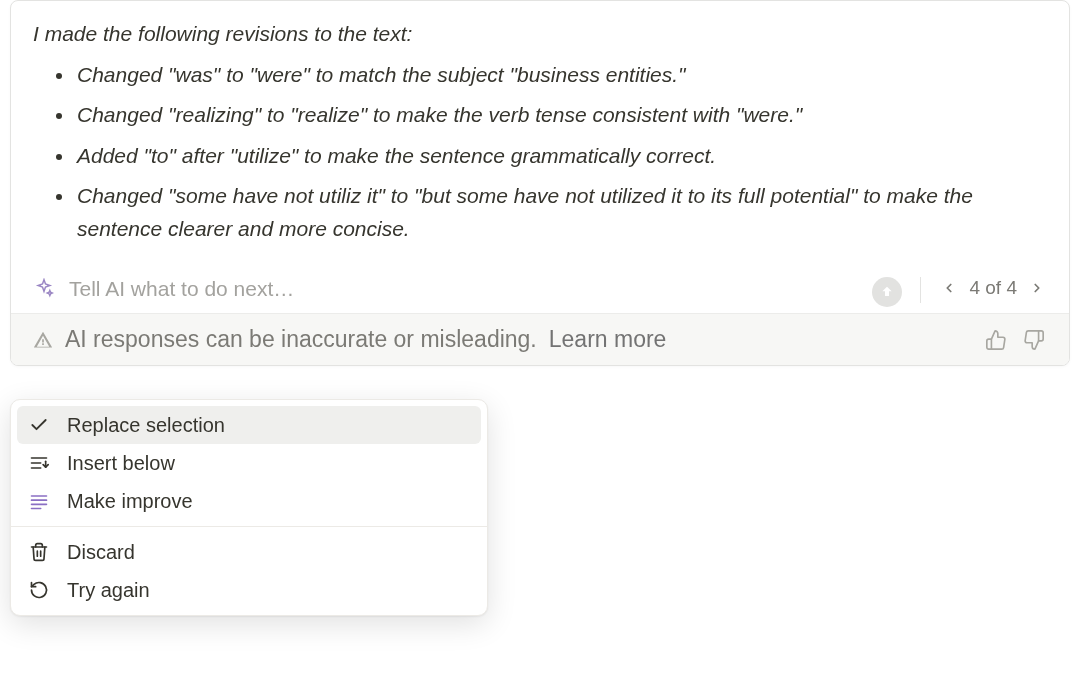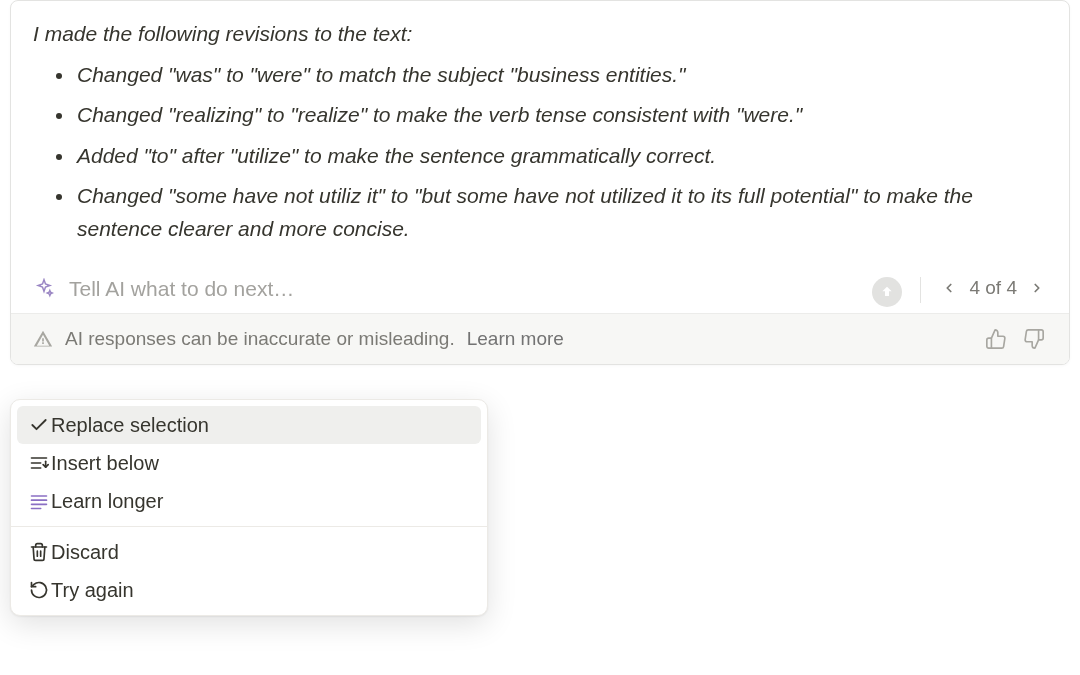--- a/index.html
+++ b/index.html
@@ -100,21 +100,21 @@
     justify-content: center;
     width: 20px;
     height: 20px;
   }
   .footer {
     display: flex;
     align-items: center;
     padding: 12px 22px;
     background: #f7f7f5;
     border-top: 1px solid #ececea;
-    font-size: 19px;
+    font-size: 23px;
     color: #7b7a75;
     gap: 12px;
   }
   .warning-icon {
     color: #a8a7a1;
     display: flex;
     align-items: center;
   }
   .learn-more {
     color: #737373;
@@ -142,21 +142,21 @@
     background: #ffffff;
     border: 1px solid #eceae6;
     border-radius: 10px;
     box-shadow: 0 8px 30px rgba(0,0,0,0.12), 0 1px 2px rgba(0,0,0,0.06);
     padding: 6px;
     z-index: 10;
   }
   .menu-item {
     display: flex;
     align-items: center;
-    gap: 0;
+    gap: 16px;
     padding: 7px 10px;
     border-radius: 6px;
     font-size: 20px;
     color: #36352e;
     cursor: pointer;
   }
   .menu-item.selected {
     background: #efefed;
   }
   .menu-icon {
@@ -269,21 +269,21 @@
   </div>
   <div class="menu-item">
     <span class="menu-icon purple">
       <svg width="20" height="20" viewBox="0 0 24 24" fill="none" stroke="currentColor" stroke-width="2" stroke-linecap="round">
         <line x1="3" y1="6" x2="21" y2="6"></line>
         <line x1="3" y1="11" x2="21" y2="11"></line>
         <line x1="3" y1="16" x2="21" y2="16"></line>
         <line x1="3" y1="21" x2="14" y2="21"></line>
       </svg>
     </span>
-    <span>Learn longer</span>
+    <span>Make improve</span>
   </div>
   <div class="menu-separator"></div>
   <div class="menu-item">
     <span class="menu-icon">
       <svg width="20" height="20" viewBox="0 0 24 24" fill="none" stroke="currentColor" stroke-width="2" stroke-linecap="round" stroke-linejoin="round">
         <polyline points="3 6 5 6 21 6"></polyline>
         <path d="M19 6l-1 14a2 2 0 0 1-2 2H8a2 2 0 0 1-2-2L5 6"></path>
         <path d="M10 11v6M14 11v6"></path>
         <path d="M8 6V4a2 2 0 0 1 2-2h4a2 2 0 0 1 2 2v2"></path>
       </svg>

